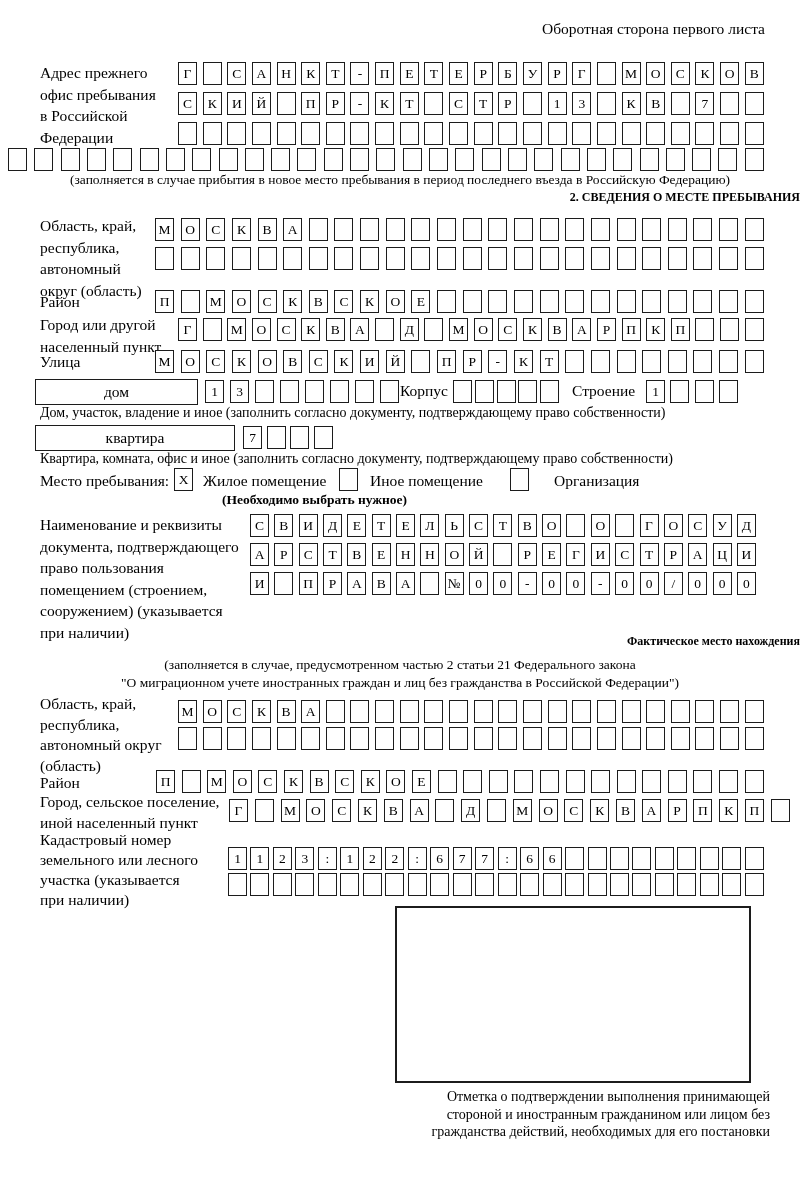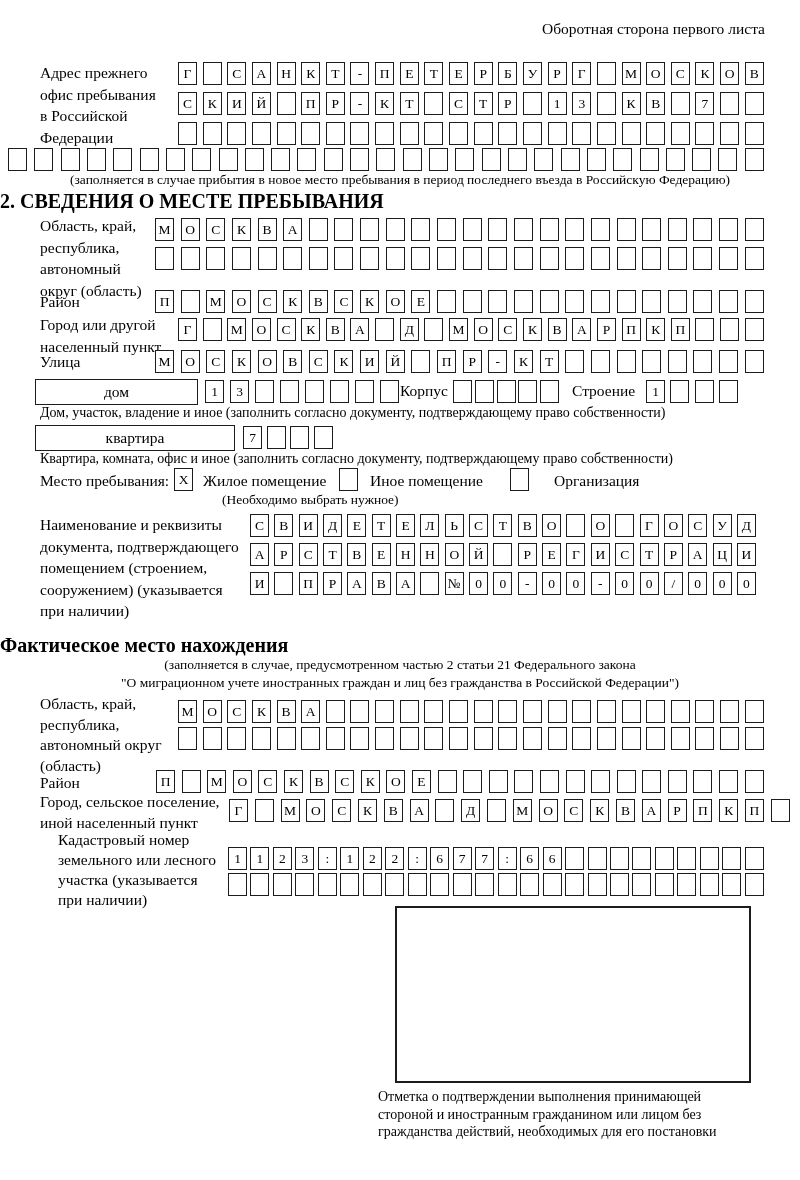--- a/index.html
+++ b/index.html
@@ -4,21 +4,21 @@
 <style>
   * { margin:0; padding:0; box-sizing:border-box; }
   html,body { background:#ffffff; }
   body { font-family:"Liberation Serif","DejaVu Serif",serif; color:#000; }
   .page { position:relative; width:800px; height:1180px; background:#fff; overflow:hidden; }
 
   .abs { position:absolute; }
   .lbl { font-size:15.5px; line-height:21.5px; color:#000; }
   .lbl span { display:block; }
   .caption { font-size:13.5px; color:#000; }
-  .heading { font-weight:bold; font-size:20px; text-align:left; width:100%; }
+  .heading { font-weight:bold; font-size:12px; text-align:right; width:100%; }
 
   .boxrow { position:absolute; display:flex; justify-content:space-between; }
   .cell {
     width:19px; height:23px; flex:0 0 19px;
     border:1.7px solid #1c1c1c;
     display:flex; align-items:center; justify-content:center;
     font-size:13.5px; font-family:"Liberation Serif","DejaVu Serif",serif;
     background:#fff;
   }
 
@@ -347,25 +347,26 @@
     </div>
   <div class="abs lbl" style="left:203px; top:470px;text-align:center;">Жилое помещение</div>
   <div class="boxrow" style="left:339px; top:468px; width:20px;">
       <span class="cell"></span>
     </div>
   <div class="abs lbl" style="left:370px; top:470px;">Иное помещение</div>
   <div class="boxrow" style="left:510px; top:468px; width:20px;">
       <span class="cell"></span>
     </div>
   <div class="abs lbl" style="left:554px; top:470px;">Организация</div>
-  <div class="abs caption" style="left:222px; top:492px;">(Необходимо выбрать нужное)</div>
+  <div class="abs caption" style="left:222px; top:492px;font-weight:bold;">(Необходимо выбрать нужное)</div>
 
   <div class="abs lbl" style="left:40px; top:514px;">
     <span>Наименование и реквизиты</span>
     <span>документа, подтверждающего</span>
+    <span>право пользования</span>
     <span>помещением (строением,</span>
     <span>сооружением) (указывается</span>
     <span>при наличии)</span>
   </div>
   <div class="boxrow" style="left:250px; top:514px; width:506px;">
       <span class="cell">С</span>
       <span class="cell">В</span>
       <span class="cell">И</span>
       <span class="cell">Д</span>
       <span class="cell">Е</span>
@@ -546,21 +547,21 @@
       <span class="cell">К</span>
       <span class="cell">В</span>
       <span class="cell">А</span>
       <span class="cell">Р</span>
       <span class="cell">П</span>
       <span class="cell">К</span>
       <span class="cell">П</span>
       <span class="cell"></span>
     </div>
 
-  <div class="abs lbl" style="left:58px; top:830px; line-height:20px;">
+  <div class="abs lbl" style="left:40px; top:830px; line-height:20px;">
     <span>Кадастровый номер</span>
     <span>земельного или лесного</span>
     <span>участка (указывается</span>
     <span>при наличии)</span>
   </div>
   <div class="boxrow" style="left:228px; top:847px; width:536px;">
       <span class="cell">1</span>
       <span class="cell">1</span>
       <span class="cell">2</span>
       <span class="cell">3</span>
@@ -606,19 +607,19 @@
       <span class="cell"></span>
       <span class="cell"></span>
       <span class="cell"></span>
       <span class="cell"></span>
       <span class="cell"></span>
       <span class="cell"></span>
       <span class="cell"></span>
     </div>
 
   <div class="stamp-box" style="left:395px; top:906px; width:356px; height:177px;"></div>
-  <div class="abs" style="left:378px; top:1088px; width:392px; text-align:left; font-size:14px; line-height:17.5px;">
+  <div class="abs" style="left:378px; top:1088px; width:392px; text-align:right; font-size:14px; line-height:17.5px;">
     <span style="display:block;">Отметка о подтверждении выполнения принимающей</span>
     <span style="display:block;">стороной и иностранным гражданином или лицом без</span>
     <span style="display:block;">гражданства действий, необходимых для его постановки</span>
   </div>
 
 </div>
 
 </body></html>

